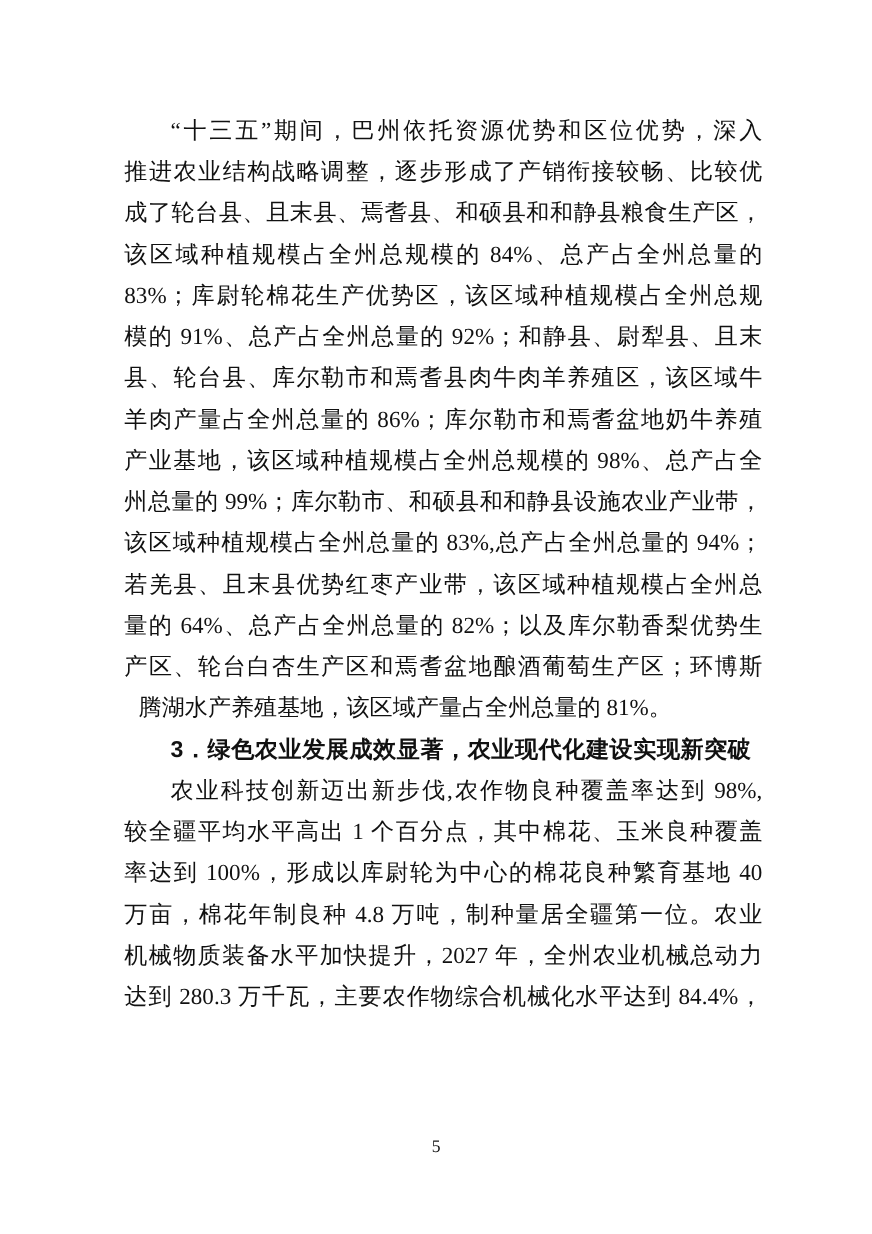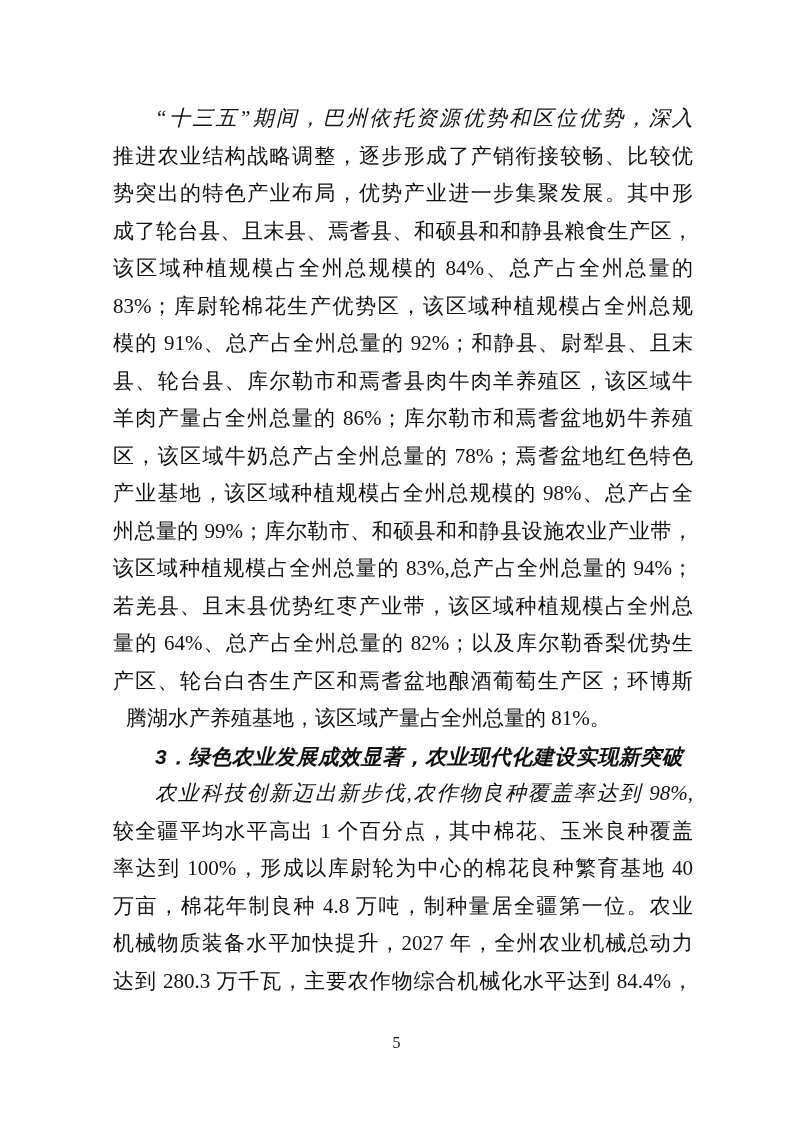--- a/index.html
+++ b/index.html
@@ -28,21 +28,20 @@
     text-align: justify;
     text-align-last: justify;
     text-justify: inter-character;
   }
   .ln.end {
     text-align-last: left;
     margin-left: 13px;
   }
   .ln.indent {
     text-indent: 2em;
-    font-style: italic;
   }
   .ln.head {
     font-family: "Liberation Sans", "DejaVu Sans", sans-serif;
     font-weight: 700;
     text-align: center;
     text-align-last: left;
     letter-spacing: 0.5px;
   }
   .page-number {
     position: absolute;
@@ -54,28 +53,26 @@
     color: #111111;
   }
 </style>
 </head>
 <body>
 
 <div class="page">
   <div class="text-block">
     <div class="ln indent">“十三五”期间，巴州依托资源优势和区位优势，深入</div>
     <div class="ln">推进农业结构战略调整，逐步形成了产销衔接较畅、比较优</div>
-    <div class="ln">势突出的特色产业布局，优势产业进一步集聚发展。其中形</div>
     <div class="ln">成了轮台县、且末县、焉耆县、和硕县和和静县粮食生产区，</div>
     <div class="ln">该区域种植规模占全州总规模的 84%、总产占全州总量的</div>
     <div class="ln">83%；库尉轮棉花生产优势区，该区域种植规模占全州总规</div>
     <div class="ln">模的 91%、总产占全州总量的 92%；和静县、尉犁县、且末</div>
     <div class="ln">县、轮台县、库尔勒市和焉耆县肉牛肉羊养殖区，该区域牛</div>
     <div class="ln">羊肉产量占全州总量的 86%；库尔勒市和焉耆盆地奶牛养殖</div>
-    <div class="ln">区，该区域牛奶总产占全州总量的 78%；焉耆盆地红色特色</div>
     <div class="ln">产业基地，该区域种植规模占全州总规模的 98%、总产占全</div>
     <div class="ln">州总量的 99%；库尔勒市、和硕县和和静县设施农业产业带，</div>
     <div class="ln">该区域种植规模占全州总量的 83%,总产占全州总量的 94%；</div>
     <div class="ln">若羌县、且末县优势红枣产业带，该区域种植规模占全州总</div>
     <div class="ln">量的 64%、总产占全州总量的 82%；以及库尔勒香梨优势生</div>
     <div class="ln">产区、轮台白杏生产区和焉耆盆地酿酒葡萄生产区；环博斯</div>
     <div class="ln end">腾湖水产养殖基地，该区域产量占全州总量的 81%。</div>
     <div class="ln head indent">3．绿色农业发展成效显著，农业现代化建设实现新突破</div>
     <div class="ln indent">农业科技创新迈出新步伐,农作物良种覆盖率达到 98%,</div>
     <div class="ln">较全疆平均水平高出 1 个百分点，其中棉花、玉米良种覆盖</div>

